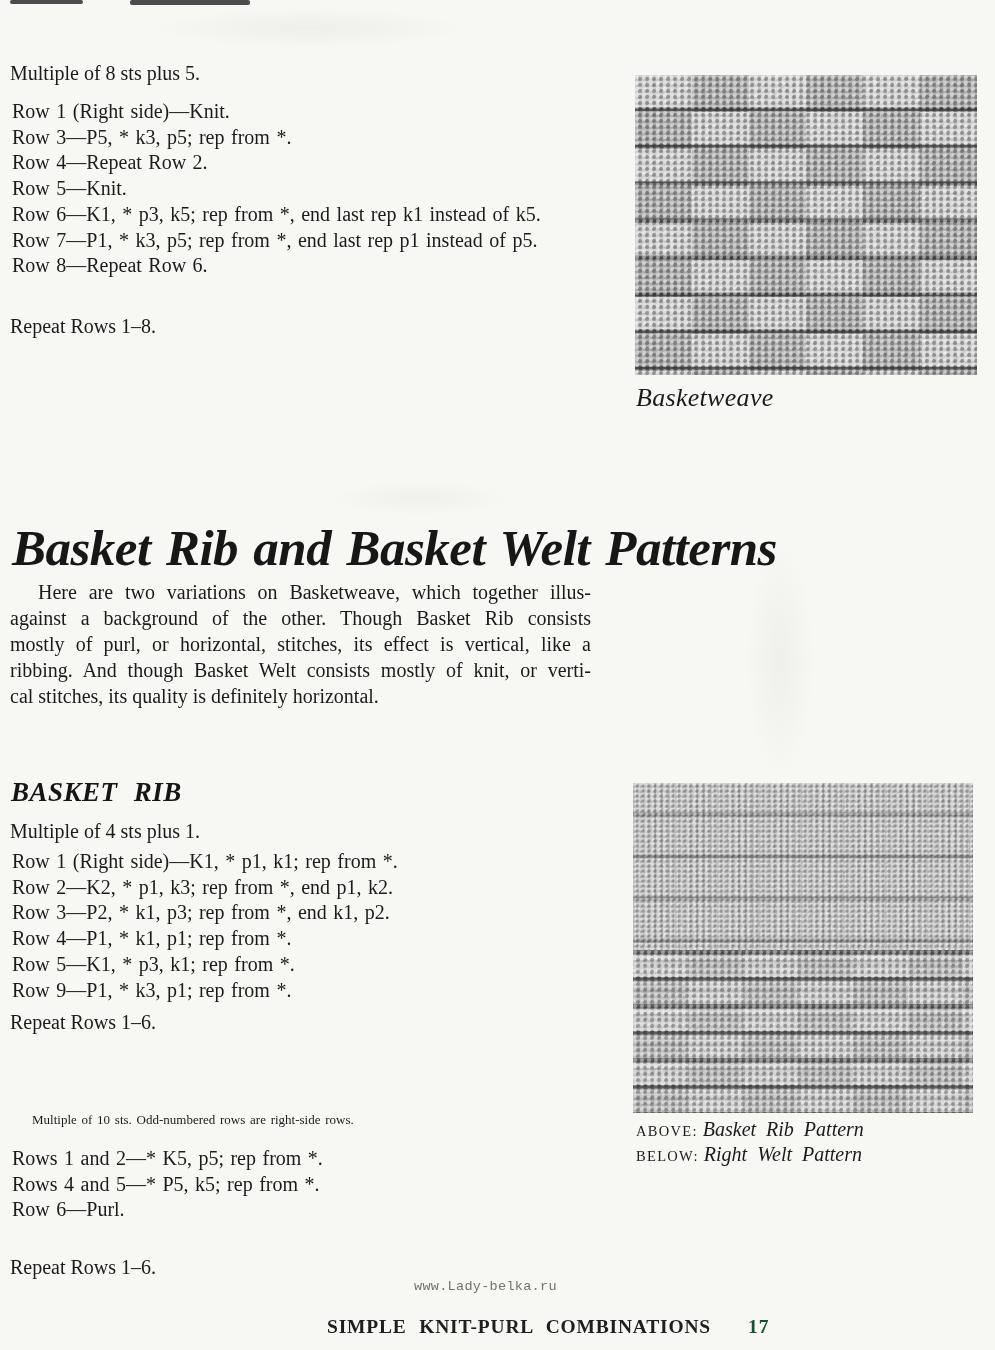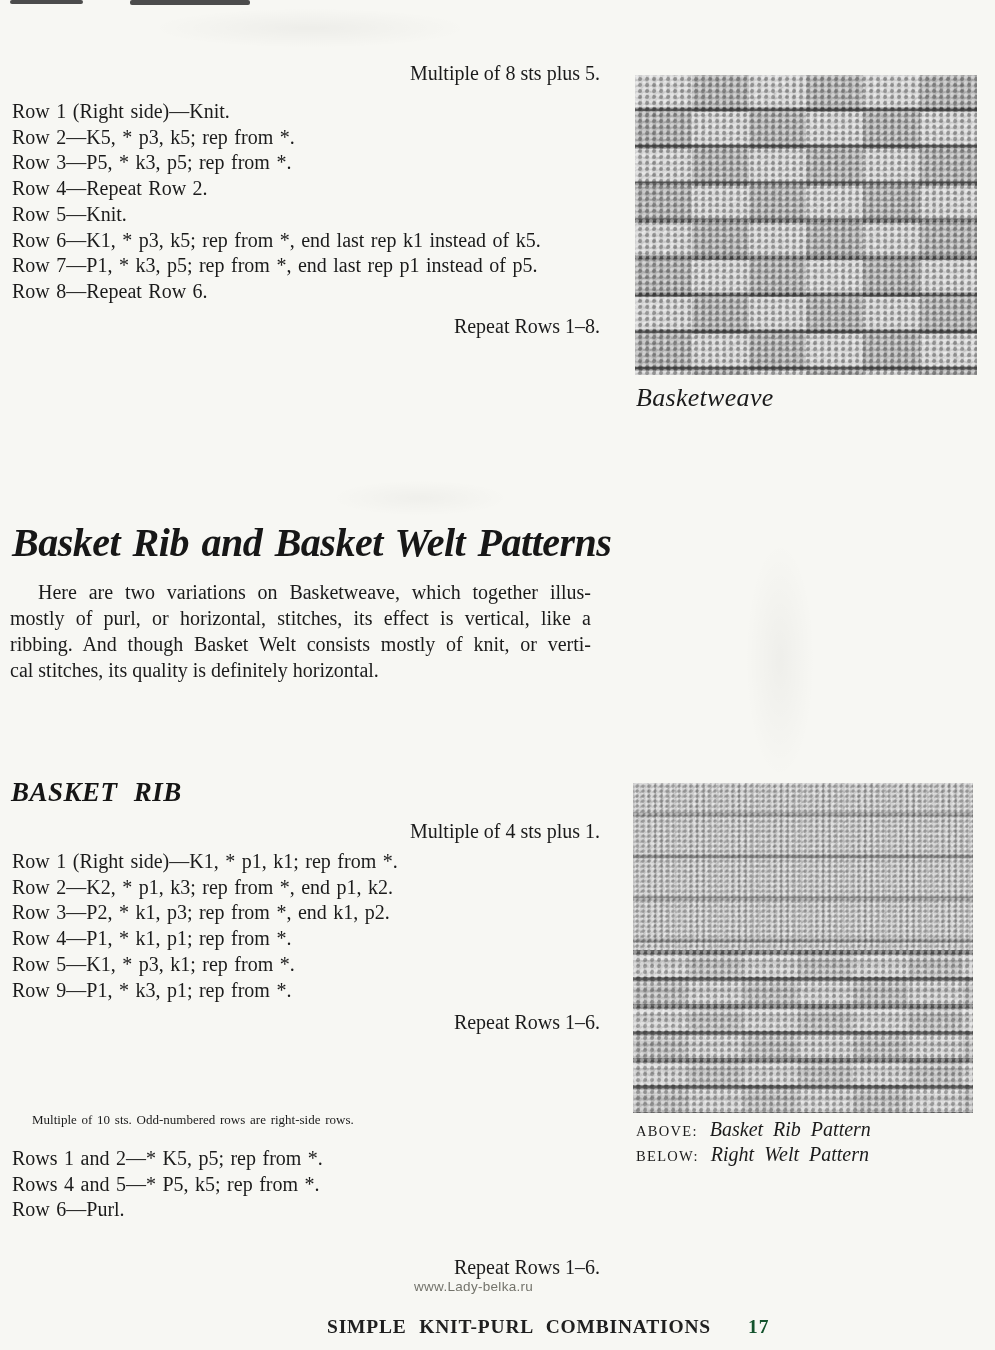--- a/index.html
+++ b/index.html
@@ -13,30 +13,30 @@
   
   .smudge{position:absolute;background:#2e2e2e;border-radius:2px;opacity:.85}
   #smudge1{left:10px;top:0;width:73px;height:4px}
   #smudge2{left:130px;top:0;width:120px;height:5px}
   .blot{position:absolute;pointer-events:none}
   #blot1{left:150px;top:8px;width:320px;height:40px;background:radial-gradient(ellipse at center, rgba(0,0,0,0.04), rgba(0,0,0,0) 70%)}
   #blot2{left:745px;top:540px;width:70px;height:240px;background:radial-gradient(ellipse at center, rgba(0,0,0,0.035), rgba(0,0,0,0) 70%)}
   #blot3{left:330px;top:480px;width:180px;height:36px;background:radial-gradient(ellipse at center, rgba(0,0,0,0.03), rgba(0,0,0,0) 70%)}
 
   
-  .center-line{position:absolute;left:10px;width:590px;text-align:right;font-size:20px;white-space:nowrap}
+  .center-line{position:absolute;left:10px;width:590px;text-align:left;font-size:20px;white-space:nowrap}
   .rows{position:absolute;left:12px;width:590px;font-size:20px;line-height:25.7px;word-spacing:1.5px}
   .pattern-row{white-space:nowrap}
   #s1-intro{top:62px}
   #s1-rows{top:99px}
   #s1-repeat{top:315px}
 
   #article-title{
     position:absolute;left:12px;top:519px;
-    font-size:40px;font-weight:bold;font-style:italic;
+    font-size:51px;font-weight:bold;font-style:italic;
     letter-spacing:-0.5px;word-spacing:3px;white-space:nowrap;color:#171717;
   }
   #article-paragraph{position:absolute;left:10px;top:579px;width:581px;font-size:20px;line-height:26px}
   .para-line{text-align:justify;text-align-last:justify;white-space:normal}
   .para-line:last-child{text-align-last:left}
   .para-line:first-child{text-indent:28px}
 
   .sec-heading{
     position:absolute;left:11px;
     font-size:27px;font-weight:bold;font-style:italic;
@@ -82,45 +82,44 @@
       repeating-linear-gradient(180deg, rgba(12,12,12,0.55) 0 4px, rgba(255,255,255,0.18) 5px 10px, rgba(0,0,0,0.08) 10px 16px, rgba(0,0,0,0) 16px 27px),
       repeating-conic-gradient(rgba(0,0,0,0.07) 0% 25%, rgba(255,255,255,0.06) 25% 50%);
     background-size:7px 6px, 7px 6px, 100% 27px, 110px 54px;
   }
 
   
   #caption1{position:absolute;left:636px;top:383px;font-style:italic;font-size:26px;letter-spacing:.3px}
   #fig2-captions{position:absolute;left:636px;top:1118px;font-size:20px;line-height:22.5px}
   .cap-line{white-space:nowrap}
   .cap-label{font-size:14.5px;letter-spacing:1.3px;font-style:normal}
-  .cap-italic{font-style:italic;word-spacing:5px;margin-left:12px}
+  .cap-italic{font-style:italic;word-spacing:5px;margin-left:5px}
 
   
   #watermark{
     position:absolute;left:414px;top:1279px;
-    font-family:Liberation Sans, sans-serif;font-size:13.5px;letter-spacing:.3px;
+    font-family:Liberation Mono, monospace;font-size:13.5px;letter-spacing:.3px;
   }
   #footer-title{position:absolute;left:327px;top:1316px;font-weight:bold;font-size:19.5px;letter-spacing:.8px;word-spacing:7px;white-space:nowrap;color:#1f1f1f}
   #footer-page{position:absolute;left:748px;top:1316px;font-weight:bold;font-size:19.5px;letter-spacing:1px;color:#14532d}
 </style>
 </head>
 <body style="background: rgb(247, 247, 243); color: rgb(27, 27, 27);">
 
 <div class="page">
 
   <div class="smudge" id="smudge1"></div>
   <div class="smudge" id="smudge2"></div>
   <div class="blot" id="blot1"></div>
   <div class="blot" id="blot2"></div>
   <div class="blot" id="blot3"></div>
 
   <div class="center-line" id="s1-intro">Multiple of 8 sts plus 5.</div>
   <div class="rows" id="s1-rows">
       <div class="pattern-row">Row 1 (Right side)—Knit.</div>
-      <div class="pattern-row">Row 2—K5, * p3, k5; rep from *.</div>
       <div class="pattern-row">Row 3—P5, * k3, p5; rep from *.</div>
       <div class="pattern-row">Row 4—Repeat Row 2.</div>
       <div class="pattern-row">Row 5—Knit.</div>
       <div class="pattern-row">Row 6—K1, * p3, k5; rep from *, end last rep k1 instead of k5.</div>
       <div class="pattern-row">Row 7—P1, * k3, p5; rep from *, end last rep p1 instead of p5.</div>
       <div class="pattern-row">Row 8—Repeat Row 6.</div>
     </div>
   <div class="center-line" id="s1-repeat">Repeat Rows 1–8.</div>
 
   <div class="photo" id="photo1" style="background: rgb(155, 155, 155);">
@@ -137,20 +136,21 @@
       </filter>
       <rect width="342" height="300" filter="url(#knitA)"></rect>
     </svg>
     <div class="tex tex-basketweave"></div>
   </div>
   <div id="caption1">Basketweave</div>
 
   <div id="article-title">Basket Rib and Basket Welt Patterns</div>
   <div id="article-paragraph">
       <div class="para-line">Here are two variations on Basketweave, which together illus-</div>
+      <div class="para-line">against a background of the other. Though Basket Rib consists</div>
       <div class="para-line">mostly of purl, or horizontal, stitches, its effect is vertical, like a</div>
       <div class="para-line">ribbing. And though Basket Welt consists mostly of knit, or verti-</div>
       <div class="para-line">cal stitches, its quality is definitely horizontal.</div>
     </div>
 
   <div class="sec-heading" id="rib-heading">BASKET RIB</div>
   <div class="center-line" id="rib-intro">Multiple of 4 sts plus 1.</div>
   <div class="rows" id="rib-rows">
       <div class="pattern-row">Row 1 (Right side)—K1, * p1, k1; rep from *.</div>
       <div class="pattern-row">Row 2—K2, * p1, k3; rep from *, end p1, k2.</div>

